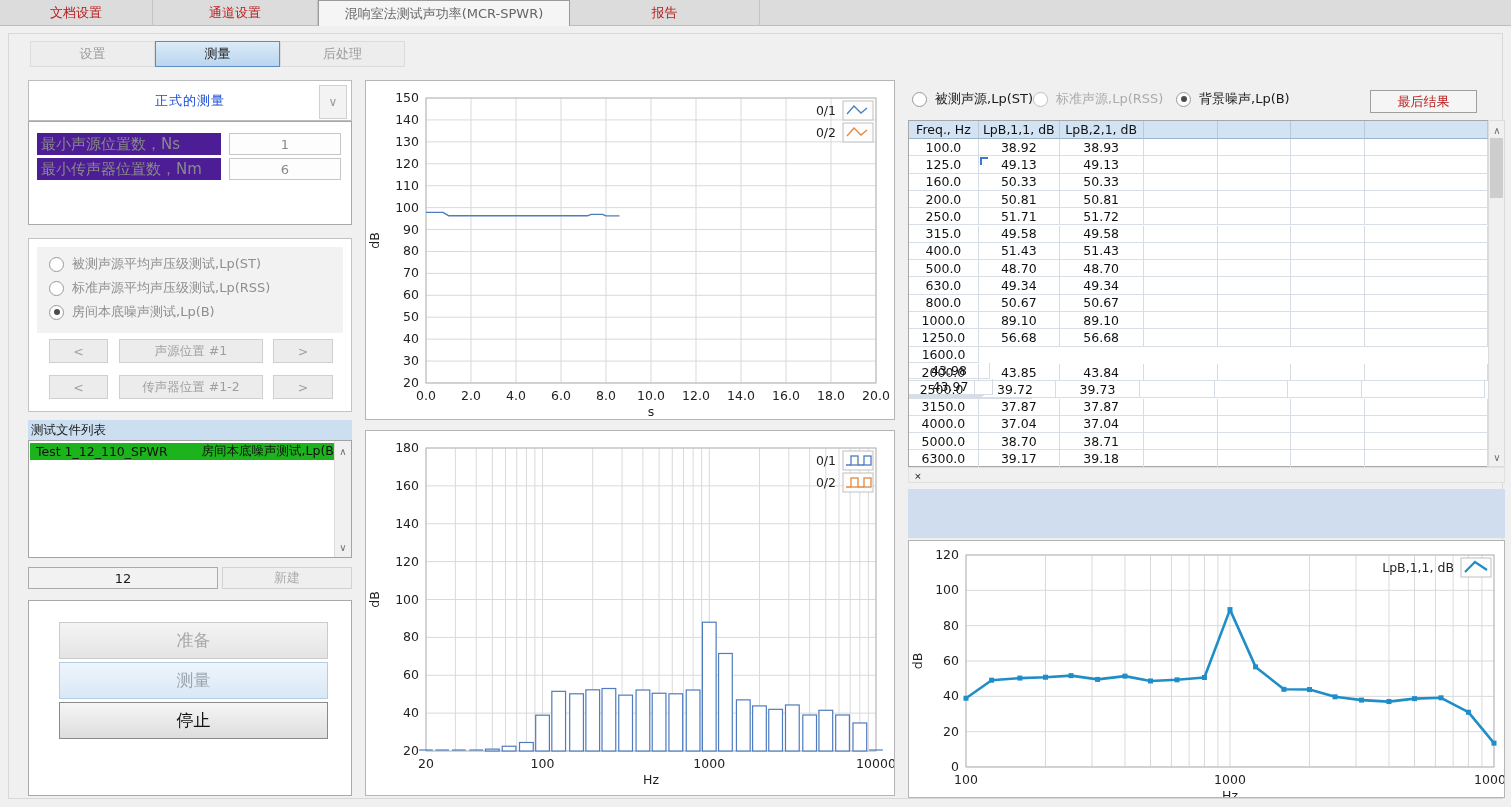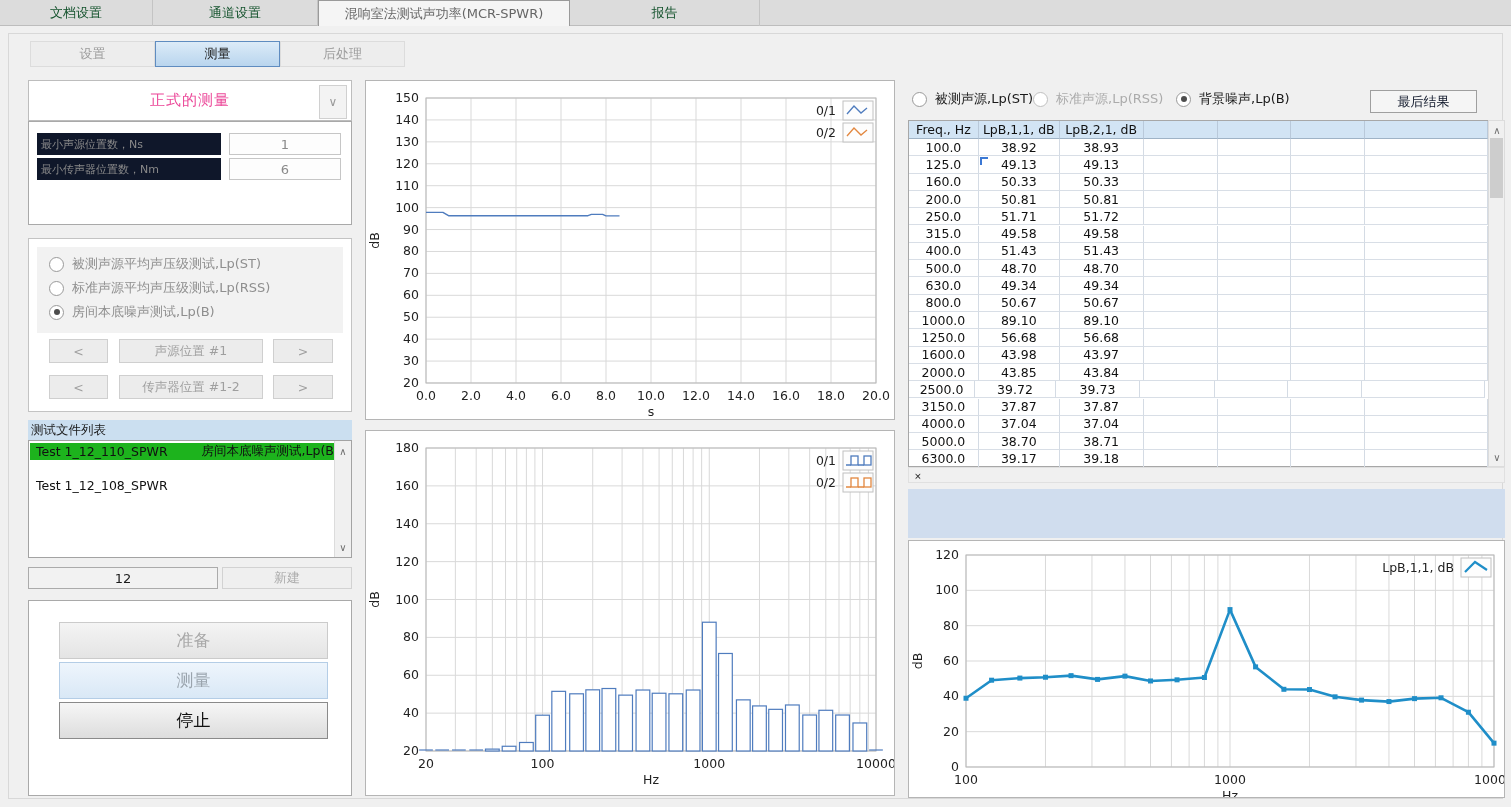--- a/index.html
+++ b/index.html
@@ -3,38 +3,38 @@
 <meta charset="utf-8">
 <style>
   html,body{margin:0;padding:0;}
   body{width:1511px;height:807px;overflow:hidden;background:#f0f0f0;
        font-family:"DejaVu Sans","Liberation Sans",sans-serif;font-size:13px;color:#222;
        position:relative;-webkit-font-smoothing:antialiased;}
   .abs{position:absolute;box-sizing:border-box;}
   
   #tabbar{left:0;top:0;width:1511px;height:26px;background:#dcdcdc;border-bottom:1px solid #bdbdbd;}
   .toptab{position:absolute;top:0;height:26px;display:flex;align-items:center;justify-content:center;
-          color:#14532d;border-right:1px solid #c4c4c4;box-sizing:border-box;cursor:default;}
+          color:#b91c1c;border-right:1px solid #c4c4c4;box-sizing:border-box;cursor:default;}
   .toptab.active{background:#f5f5f5;border:1px solid #9a9a9a;border-bottom:none;color:#666;}
   
   #frame{left:8px;top:33px;width:1495px;height:766px;background:#f0f0f0;border:1px solid #d8d8d8;}
   
   
   .subtab{position:absolute;top:41px;height:26px;display:flex;align-items:center;justify-content:center;
           background:#ededed;border:1px solid #dcdcdc;color:#9c9c9c;box-sizing:border-box;}
   .subtab.active{background:linear-gradient(#dcebf8,#b9d5ee);border:1px solid #5f8cc0;color:#222;}
   
   #mode-box{left:28px;top:80px;width:324px;height:41px;background:#fff;border:1px solid #bdbdbd;
             display:flex;align-items:center;justify-content:center;}
-  #mode-text{color:#ec4899;font-size:15px;letter-spacing:1px;}
+  #mode-text{color:#1d4ed8;font-size:13px;letter-spacing:1px;}
   #mode-arrow{position:absolute;right:4px;top:4px;width:26px;height:32px;background:#f3f3f3;
               border:1px solid #d0d0d0;color:#9a9a9a;display:flex;align-items:center;justify-content:center;font-size:12px;}
   #params{left:28px;top:121px;width:324px;height:104px;background:#fff;border:1px solid #a9a9a9;}
   .param-row{position:absolute;left:8px;height:22px;display:flex;}
-  .param-label{width:184px;background:#0f172a;color:#8a8a8a;font-size:11px;display:flex;align-items:center;padding-left:4px;box-sizing:border-box;}
+  .param-label{width:184px;background:#4c1d95;color:#8a8a8a;font-size:15px;display:flex;align-items:center;padding-left:4px;box-sizing:border-box;}
   .param-input{width:112px;margin-left:8px;border:1px solid #c6c6c6;background:#fdfdfd;color:#8a8a8a;
                display:flex;align-items:center;justify-content:center;font-size:13px;box-sizing:border-box;}
   #radiopanel{left:28px;top:238px;width:324px;height:174px;background:#fff;border:1px solid #c3c3c3;}
   #radiobox{position:absolute;left:8px;top:8px;width:306px;height:86px;background:#f2f2f2;}
   .radio-row{position:absolute;left:12px;display:flex;align-items:center;color:#8f8f8f;font-size:13px;white-space:nowrap;}
   .radio-circ{width:13px;height:13px;border:1px solid #9a9a9a;border-radius:50%;background:#fff;margin-right:8px;
               display:flex;align-items:center;justify-content:center;flex:none;}
   .radio-circ .dot{width:6px;height:6px;border-radius:50%;background:#4d4d4d;}
   .pos-btn{position:absolute;height:22px;background:#ececec;border:1px solid #cfcfcf;color:#9f9f9f;
            display:flex;align-items:center;justify-content:center;font-size:12.5px;}
@@ -61,21 +61,21 @@
   .chartpanel{background:#fff;border:1px solid #b5b5b5;}
   #chart1{left:365px;top:80px;width:530px;height:340px;}
   #chart2{left:365px;top:430px;width:530px;height:366px;}
   #chart3{left:908px;top:540px;width:597px;height:258px;}
   
   #rp-radios{left:908px;top:86px;width:455px;height:26px;}
   .rp-radio{position:absolute;top:0;display:flex;align-items:center;font-size:13px;color:#1a1a1a;white-space:nowrap;}
   .rp-radio.dis{color:#ababab;}
   .rp-radio.dis .radio-circ{border-color:#c0c0c0;}
   #final-btn{left:1370px;top:90px;width:107px;height:23px;background:#f5f5f5;border:1px solid #9f9f9f;
-             display:flex;align-items:center;justify-content:center;color:#0f172a;}
+             display:flex;align-items:center;justify-content:center;color:#b91c1c;}
   #rtable{left:908px;top:120px;width:580px;height:347px;background:#fff;border:1px solid #a7a7a7;border-right:none;}
   .t-row{position:absolute;left:0;display:flex;width:100%;}
   .t-cell{box-sizing:border-box;border-right:1px solid #d4dbe4;border-bottom:1px solid #d8dee6;
           display:flex;align-items:center;justify-content:center;font-size:12.5px;color:#111;height:100%;position:relative;}
   .t-head .t-cell{background:#d2e4f4;border-right:1px solid #b9c9da;border-bottom:1px solid #9fb3c6;color:#111;}
   .sel-mark{position:absolute;left:1px;top:1px;width:6px;height:6px;border-left:2px solid #3b78d4;border-top:2px solid #3b78d4;}
   #tbl-vscroll{left:1488px;top:120px;width:17px;height:347px;background:#f0f0f0;border:1px solid #dcdcdc;}
   #tbl-vscroll .thumb{position:absolute;left:1px;top:17px;width:13px;height:60px;background:#cdcdcd;}
   #tbl-hscroll{left:908px;top:467px;width:597px;height:16px;background:#f0f0f0;border:1px solid #e0e0e0;}
   #tbl-hscroll .scroll-arrow{font-size:12px;color:#333;top:0;}
@@ -143,23 +143,20 @@
     <div class="pos-btn" style="left: 20px; top: 136px; width: 57px;">&lt;</div>
     <div class="pos-btn" style="left: 90px; top: 136px; width: 142px;">传声器位置 #1-2</div>
     <div class="pos-btn" style="left: 244px; top: 136px; width: 58px;">&gt;</div>
   </div>
 
 <div id="filelist-header" class="abs">测试文件列表</div>
 <div id="filelist" class="abs">
     <div class="file-item hl" style="top: 2px;">
       <span>Test 1_12_110_SPWR</span>
       <span class="file-tag">房间本底噪声测试,Lp(B)</span>
-    </div>
-    <div class="file-item" style="top: 36px;">
-      <span>Test 1_12_108_SPWR</span>
     </div>
     <div class="vscroll">
       <div class="scroll-arrow" style="top: 2px;">∧</div>
       <div class="scroll-arrow" style="bottom: 2px;">∨</div>
     </div>
   </div>
 
 <div id="count-btn" class="abs">12</div>
 <div id="new-btn" class="abs">新建</div>
 
@@ -457,21 +454,21 @@
     </div>
     <div class="t-row" style="top: 208.3px; height: 17.3px;">
       <div class="t-cell" style="width: 70px;">1250.0</div>
       <div class="t-cell" style="width: 81px;">56.68</div>
       <div class="t-cell" style="width: 84px;">56.68</div>
       <div class="t-cell" style="width: 75px;"></div>
       <div class="t-cell" style="width: 73px;"></div>
       <div class="t-cell" style="width: 74px;"></div>
       <div class="t-cell" style="width: 123px;"></div>
     </div>
-    <div class="t-row" style="top: 225.6px; height: 17.3px;">
+    <div class="t-row" style="top: 225.6px; height: 17.3px; flex-direction: column;">
       <div class="t-cell" style="width: 70px;">1600.0</div>
       <div class="t-cell" style="width: 81px;">43.98</div>
       <div class="t-cell" style="width: 84px;">43.97</div>
       <div class="t-cell" style="width: 75px;"></div>
       <div class="t-cell" style="width: 73px;"></div>
       <div class="t-cell" style="width: 74px;"></div>
       <div class="t-cell" style="width: 123px;"></div>
     </div>
     <div class="t-row" style="top: 242.9px; height: 17.3px;">
       <div class="t-cell" style="width: 70px;">2000.0</div>

